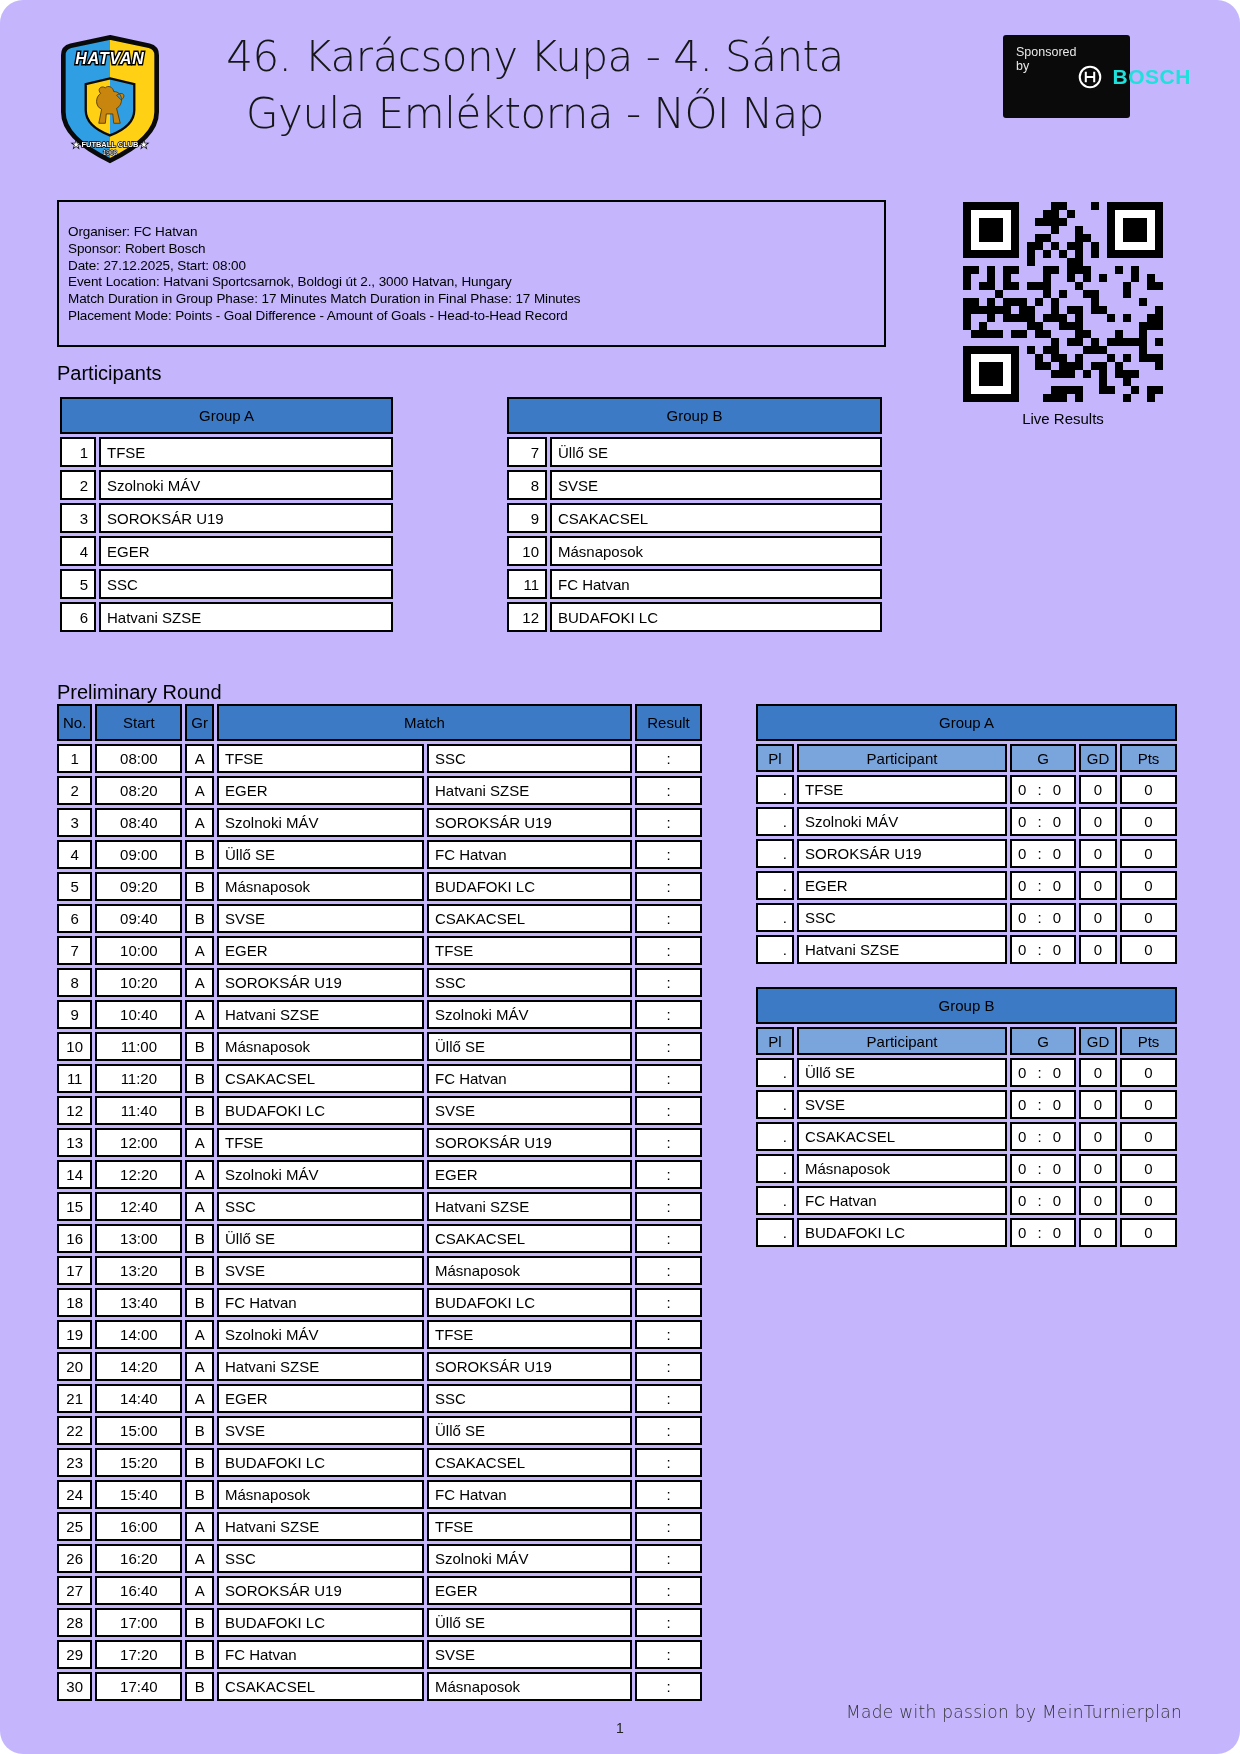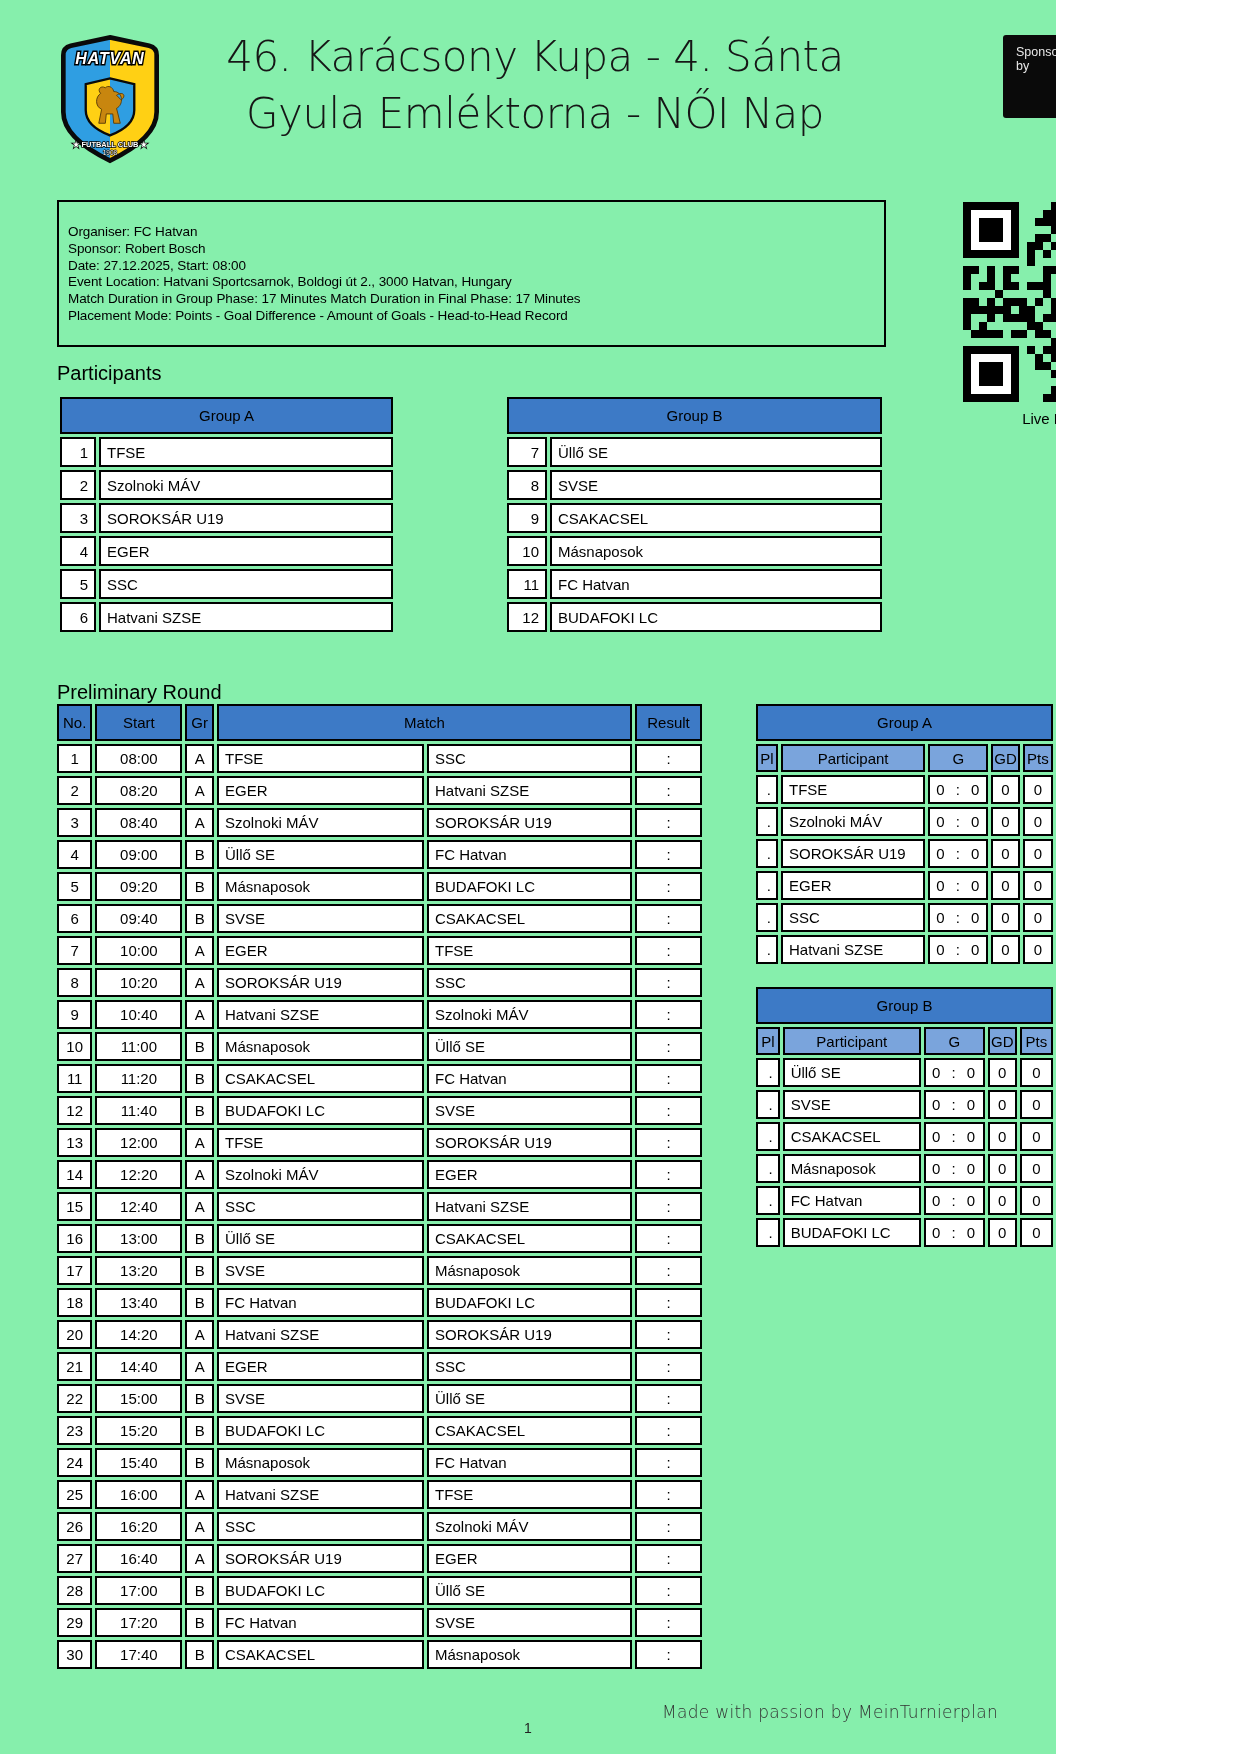--- a/index.html
+++ b/index.html
@@ -1,17 +1,17 @@
 <!DOCTYPE html>
 <html style="--blue: #3D7AC6; --lblue: #7AA4DC; --cyan: #20E0DC;"><head>
 <meta charset="utf-8">
 <style>
   html,body{margin:0;padding:0;background:#fff;}
-  .page{position:relative;width:1056px;height:1754px;background:#86efac;overflow:hidden;
-        font-family:"Liberation Sans",sans-serif;color:#000;}
+  .page{position:relative;width:1240px;height:1754px;background:#c4b5fd;overflow:hidden;
+        font-family:"Liberation Sans",sans-serif;color:#000;border-radius:23px;}
 
   
   .logo{position:absolute;left:54px;top:33px;}
   .title{position:absolute;left:170px;top:28px;width:730px;text-align:center;
          font-family:"DejaVu Sans",sans-serif;font-weight:300;font-size:42px;
          line-height:57px;color:#161616;letter-spacing:-0.5px;}
   .badge{position:absolute;left:1003px;top:35px;width:127px;height:83px;background:#0a0a0a;
          border-radius:3px;box-sizing:border-box;padding:10px 13px;display:flex;
          flex-direction:row;justify-content:space-between;}
   .badge .sp{color:#e8e8e8;font-size:12.5px;}
@@ -600,20 +600,28 @@
 
   <tr>
     <td class="c-no">18</td>
     <td class="c-start">13:40</td>
     <td class="c-gr">B</td>
     <td class="c-home">FC Hatvan</td>
     <td class="c-away">BUDAFOKI LC</td>
     <td class="c-res">:</td>
   </tr>
 
+  <tr>
+    <td class="c-no">19</td>
+    <td class="c-start">14:00</td>
+    <td class="c-gr">A</td>
+    <td class="c-home">Szolnoki MÁV</td>
+    <td class="c-away">TFSE</td>
+    <td class="c-res">:</td>
+  </tr>
 
   <tr>
     <td class="c-no">20</td>
     <td class="c-start">14:20</td>
     <td class="c-gr">A</td>
     <td class="c-home">Hatvani SZSE</td>
     <td class="c-away">SOROKSÁR U19</td>
     <td class="c-res">:</td>
   </tr>
 

